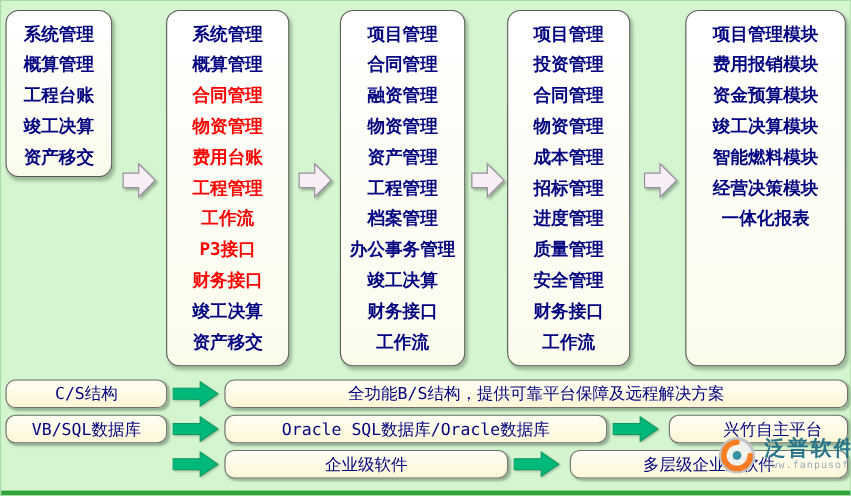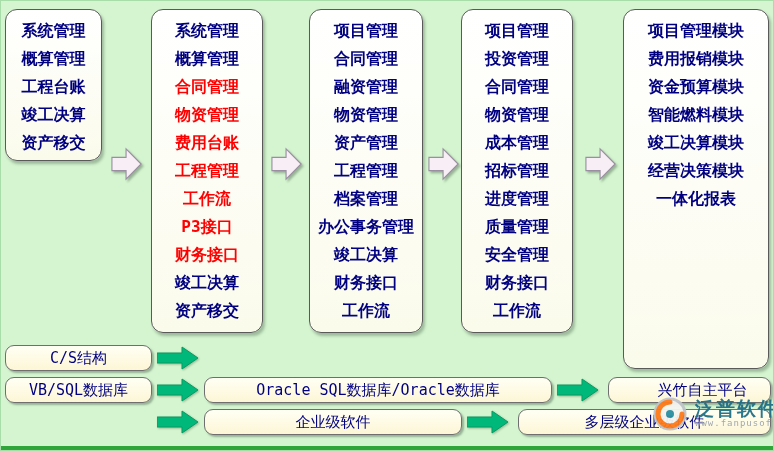--- a/index.html
+++ b/index.html
@@ -17,21 +17,21 @@
     background:linear-gradient(180deg,#ffffff 0%,#fbfbec 100%);
     border:1px solid #5a5a5a;border-radius:12px;
     box-shadow:2px 3px 3px rgba(90,115,90,.45);
     display:flex;flex-direction:column;align-items:center;
     padding-top:7px;box-sizing:border-box;
   }
   #s1{left:4px;top:8px;width:97px;height:152px;}
   #s2{left:150px;top:8px;width:112px;height:324px;}
   #s3{left:308px;top:8px;width:114px;height:324px;}
   #s4{left:460px;top:8px;width:112px;height:324px;}
-  #s5{left:622px;top:8px;width:146px;height:360px;}
+  #s5{left:622px;top:8px;width:146px;height:324px;}
   .mi{font-size:16px;font-weight:700;color:#000080;line-height:28px;white-space:nowrap;}
   
   .flow{position:absolute;top:145px;width:32px;height:36px;filter:drop-shadow(2px 2px 1px rgba(90,115,90,.5));}
   .flow polygon{fill:#f8eef6;stroke:#9a8fa0;stroke-width:1.2;}
   
   .brow-box{
     position:absolute;height:26px;box-sizing:border-box;
     background:linear-gradient(180deg,#fffff4,#fdf6d6);
     border:1px solid #6f6f6f;border-radius:9px;
     box-shadow:2px 2px 2px rgba(90,115,90,.5);
@@ -98,22 +98,22 @@
     <div class="mi">质量管理</div>
     <div class="mi">安全管理</div>
     <div class="mi">财务接口</div>
     <div class="mi">工作流</div>
   </div>
 
   <div class="stage" id="s5">
     <div class="mi">项目管理模块</div>
     <div class="mi">费用报销模块</div>
     <div class="mi">资金预算模块</div>
+    <div class="mi">竣工决算模块</div>
     <div class="mi">智能燃料模块</div>
-    <div class="mi">竣工决算模块</div>
     <div class="mi">经营决策模块</div>
     <div class="mi">一体化报表</div>
   </div>
 
   <svg class="flow" style="left:110px" viewBox="0 0 34 36">
       <polygon points="1,11 16,11 16,2 32,18 16,34 16,25 1,25"></polygon>
     </svg>
   <svg class="flow" style="left:270px" viewBox="0 0 34 36">
       <polygon points="1,11 16,11 16,2 32,18 16,34 16,25 1,25"></polygon>
     </svg>
@@ -121,20 +121,21 @@
       <polygon points="1,11 16,11 16,2 32,18 16,34 16,25 1,25"></polygon>
     </svg>
   <svg class="flow" style="left:584px" viewBox="0 0 34 36">
       <polygon points="1,11 16,11 16,2 32,18 16,34 16,25 1,25"></polygon>
     </svg>
 
   <div class="brow-box" style="left:4px;top:344px;width:147px;">C/S结构</div>
   <svg class="garrow" style="left:156px;top:345px;" viewBox="0 0 42 24">
       <polygon points="0,7 25,7 25,1 41,12 25,23 25,17 0,17"></polygon>
     </svg>
+  <div class="brow-box" style="left:203px;top:344px;width:567px;">全功能B/S结构，提供可靠平台保障及远程解决方案</div>
 
   <div class="brow-box" style="left:4px;top:376px;width:147px;">VB/SQL数据库</div>
   <svg class="garrow" style="left:156px;top:377px;" viewBox="0 0 42 24">
       <polygon points="0,7 25,7 25,1 41,12 25,23 25,17 0,17"></polygon>
     </svg>
   <div class="brow-box" style="left:203px;top:376px;width:348px;">Oracle SQL数据库/Oracle数据库</div>
   <svg class="garrow" style="left:556px;top:377px;" viewBox="0 0 42 24">
       <polygon points="0,7 25,7 25,1 41,12 25,23 25,17 0,17"></polygon>
     </svg>
   <div class="brow-box" style="left:607px;top:376px;width:163px;padding-left:26px;">兴竹自主平台</div>

